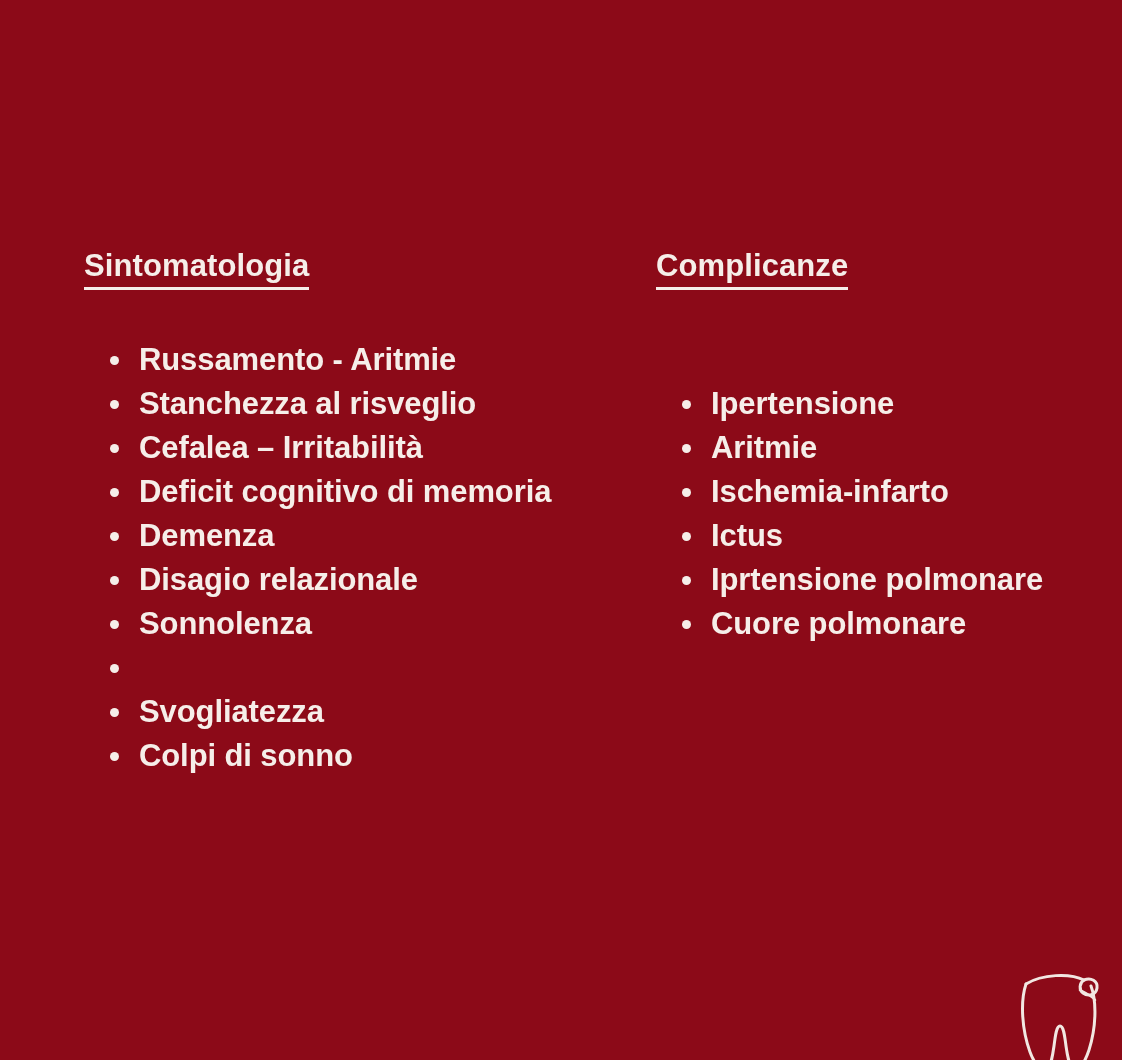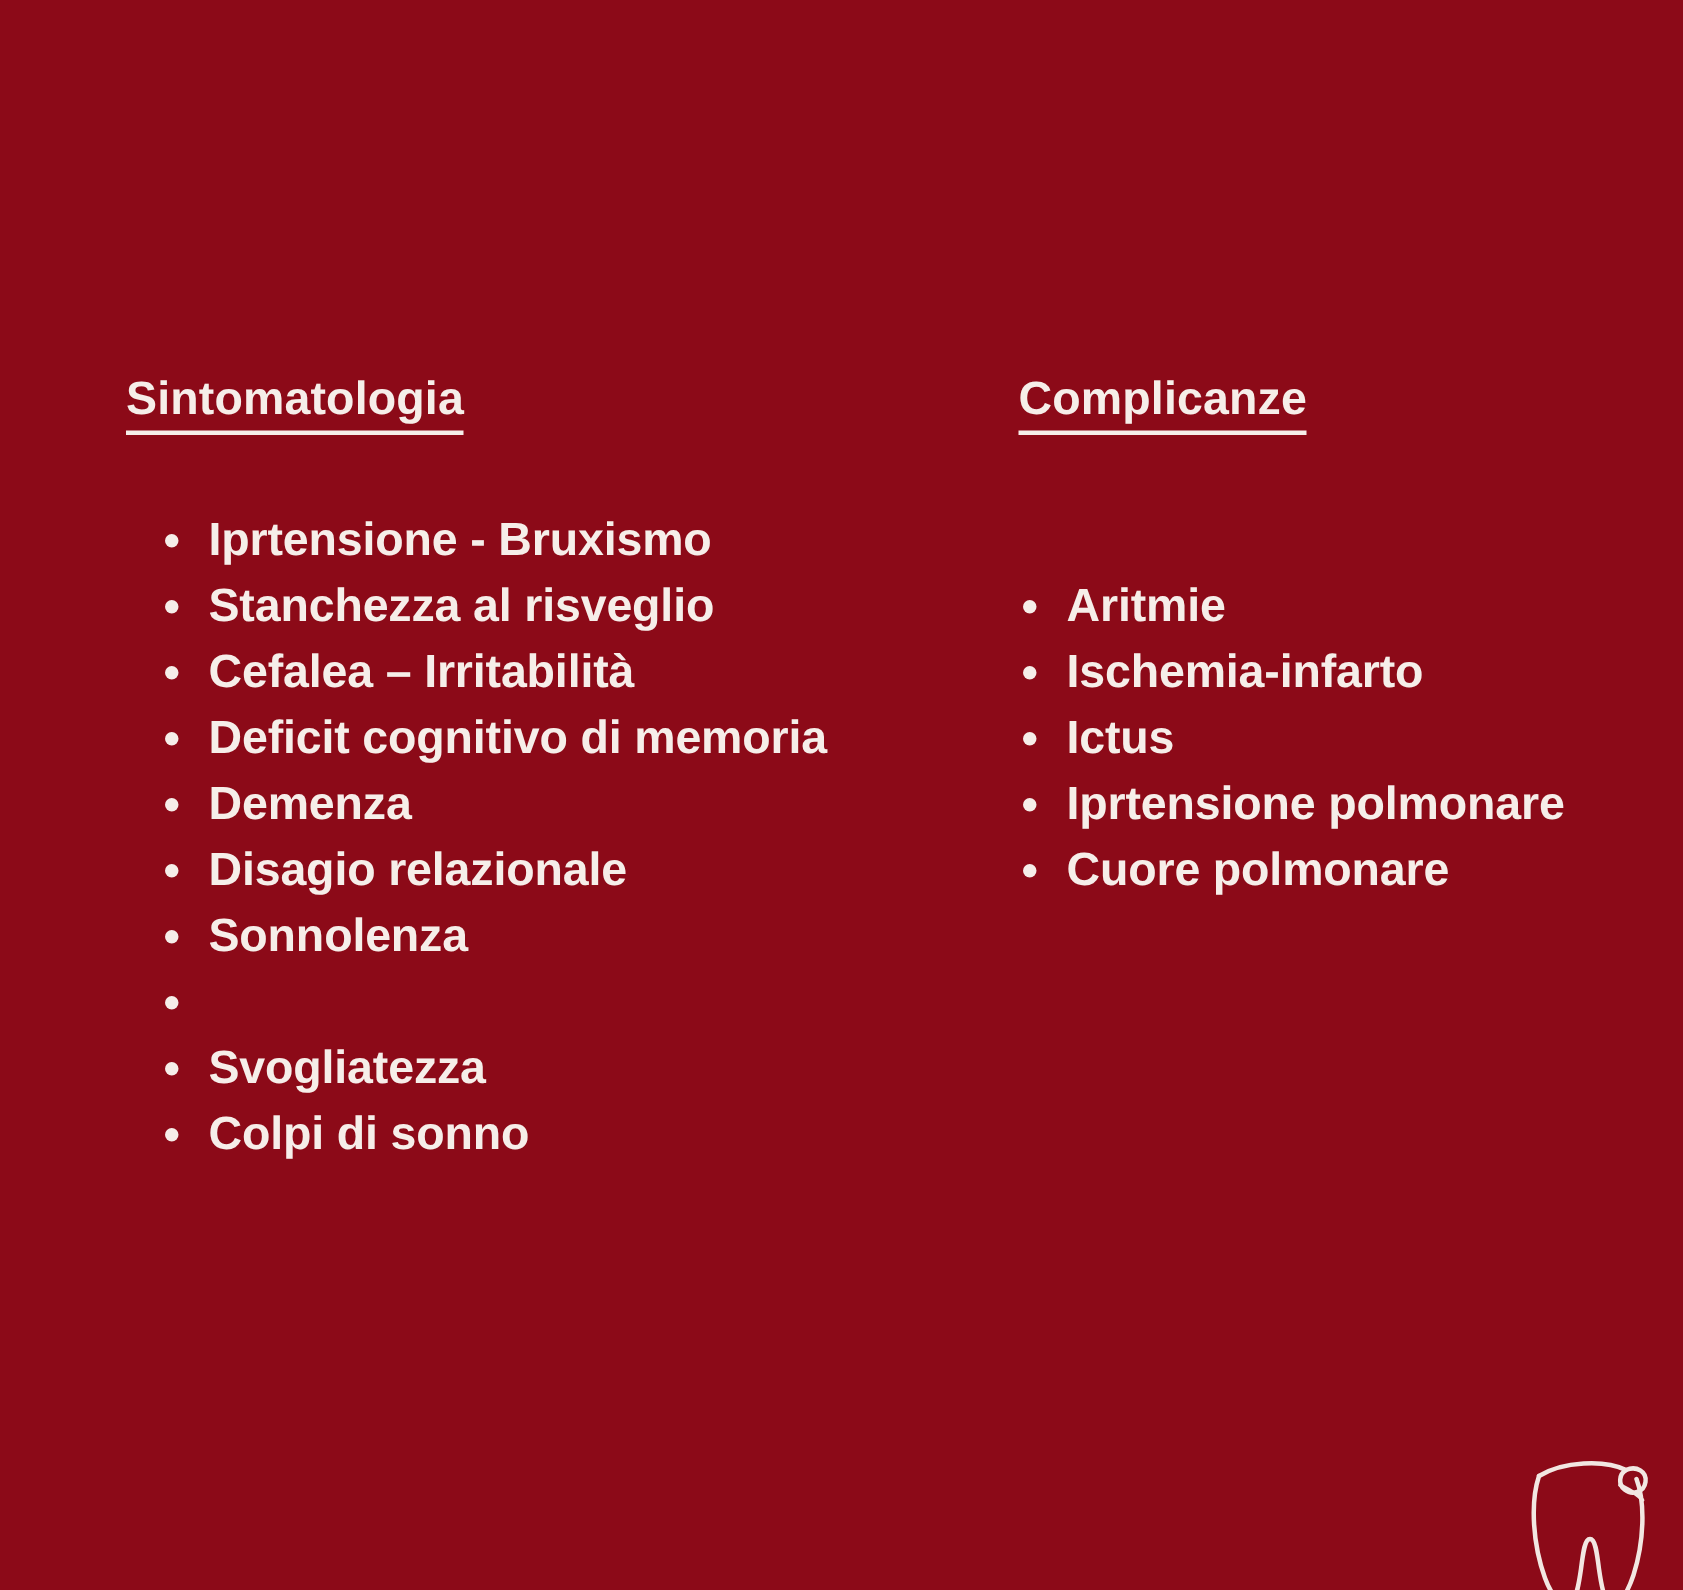--- a/index.html
+++ b/index.html
@@ -41,21 +41,21 @@
     line-height: 1;
     color: #F6EEE9;
     letter-spacing: 0.1px;
     white-space: nowrap;
     padding-bottom: 6px;
     border-bottom: 3px solid #F6EEE9;
     display: inline-block;
   }
 
   .column--left  .section-heading { top: 250px; left: 0; }
-  .column--right .section-heading { top: 250px; left: 0; margin-left: 23px; }
+  .column--right .section-heading { top: 250px; left: 0; }
 
   
   .bullet-list {
     position: absolute;
     margin: 0;
     padding: 0;
     list-style: none;
   }
 
   .column--left  .bullet-list { top: 338px; left: 0; }
@@ -103,21 +103,21 @@
 <body>
 
 <div class="slide">
 
   <section class="column column--left">
     <h2 class="section-heading">Sintomatologia</h2>
 
     <ul class="bullet-list">
       <li class="bullet-item">
         <span class="bullet-marker"></span>
-        <span>Iprtensione - Bruxismo</span>
+        <span>Russamento - Aritmie</span>
       </li>
       <li class="bullet-item">
         <span class="bullet-marker"></span>
         <span>Stanchezza al risveglio</span>
       </li>
       <li class="bullet-item">
         <span class="bullet-marker"></span>
         <span>Cefalea – Irritabilità</span>
       </li>
       <li class="bullet-item">
@@ -149,20 +149,24 @@
       </li>
     </ul>
   </section>
 
   <section class="column column--right">
     <h2 class="section-heading">Complicanze</h2>
 
     <ul class="bullet-list">
       <li class="bullet-item">
         <span class="bullet-marker"></span>
+        <span>Ipertensione</span>
+      </li>
+      <li class="bullet-item">
+        <span class="bullet-marker"></span>
         <span>Aritmie</span>
       </li>
       <li class="bullet-item">
         <span class="bullet-marker"></span>
         <span>Ischemia-infarto</span>
       </li>
       <li class="bullet-item">
         <span class="bullet-marker"></span>
         <span>Ictus</span>
       </li>

